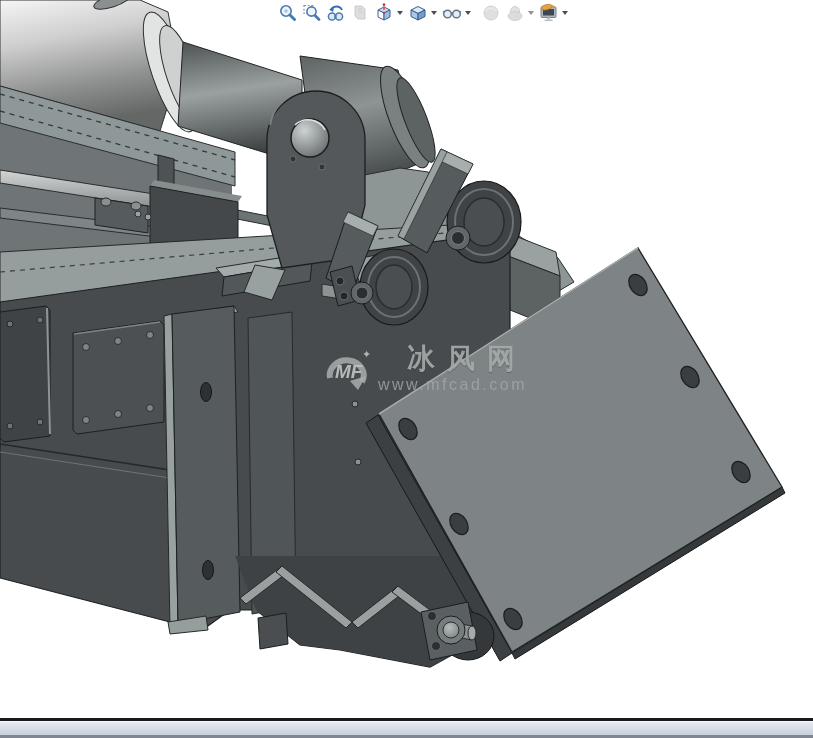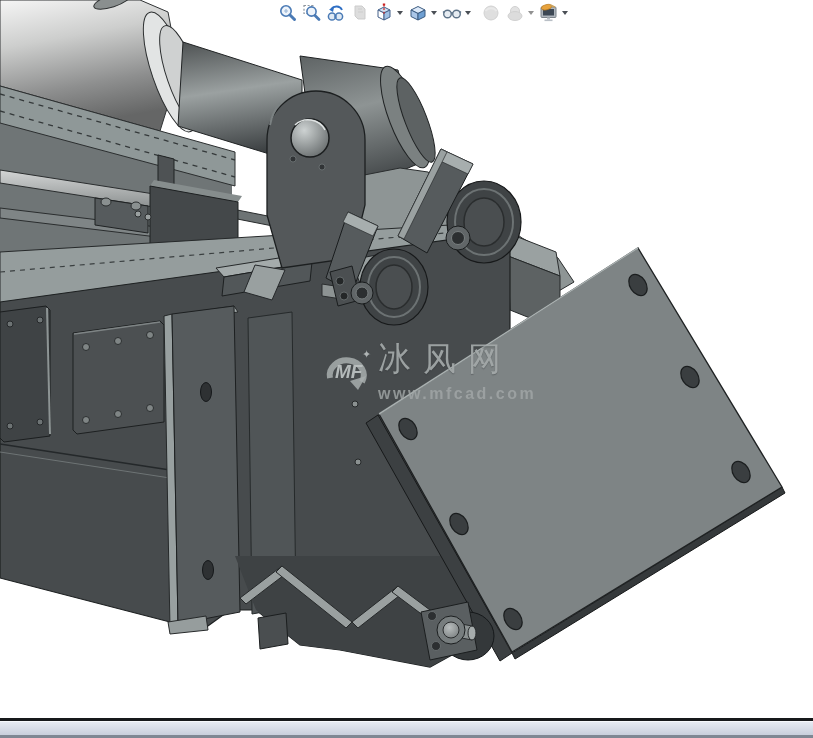--- a/index.html
+++ b/index.html
@@ -32,26 +32,27 @@
 
   
   .watermark{
     position:absolute;left:322px;top:342px;z-index:20;
     display:flex;align-items:flex-start;pointer-events:none;
     color:rgba(168,174,174,0.88);
   }
   .wm-logo{margin-top:6px;}
   .wm-textcol{margin-left:2px;}
   .wm-title{
-    font-size:33px;font-weight:normal;letter-spacing:12px;line-height:34px;
+    font-size:28px;font-weight:bold;letter-spacing:12px;line-height:34px;
     text-shadow:0 1px 1px rgba(40,44,45,.35);
     font-family:"DejaVu Sans","Liberation Sans",sans-serif;
+    text-align:right;
   }
   .wm-url{
-    font-size:16px;font-weight:bold;letter-spacing:2.5px;line-height:17px;margin-top:9px;
+    font-size:16px;font-weight:normal;letter-spacing:2.5px;line-height:17px;margin-top:0;
     color:rgba(162,168,168,0.8);
     text-align:center;
   }
 
   
   .bottom-darkline{position:absolute;left:0;top:718px;width:813px;height:3px;background:#17191b;z-index:40;}
   .statusbar{
     position:absolute;left:0;top:721px;width:813px;height:14px;z-index:40;
     background:linear-gradient(#e6eaf2,#c9cfdc);
     border-top:1px solid #f6f8fb;box-sizing:border-box;

